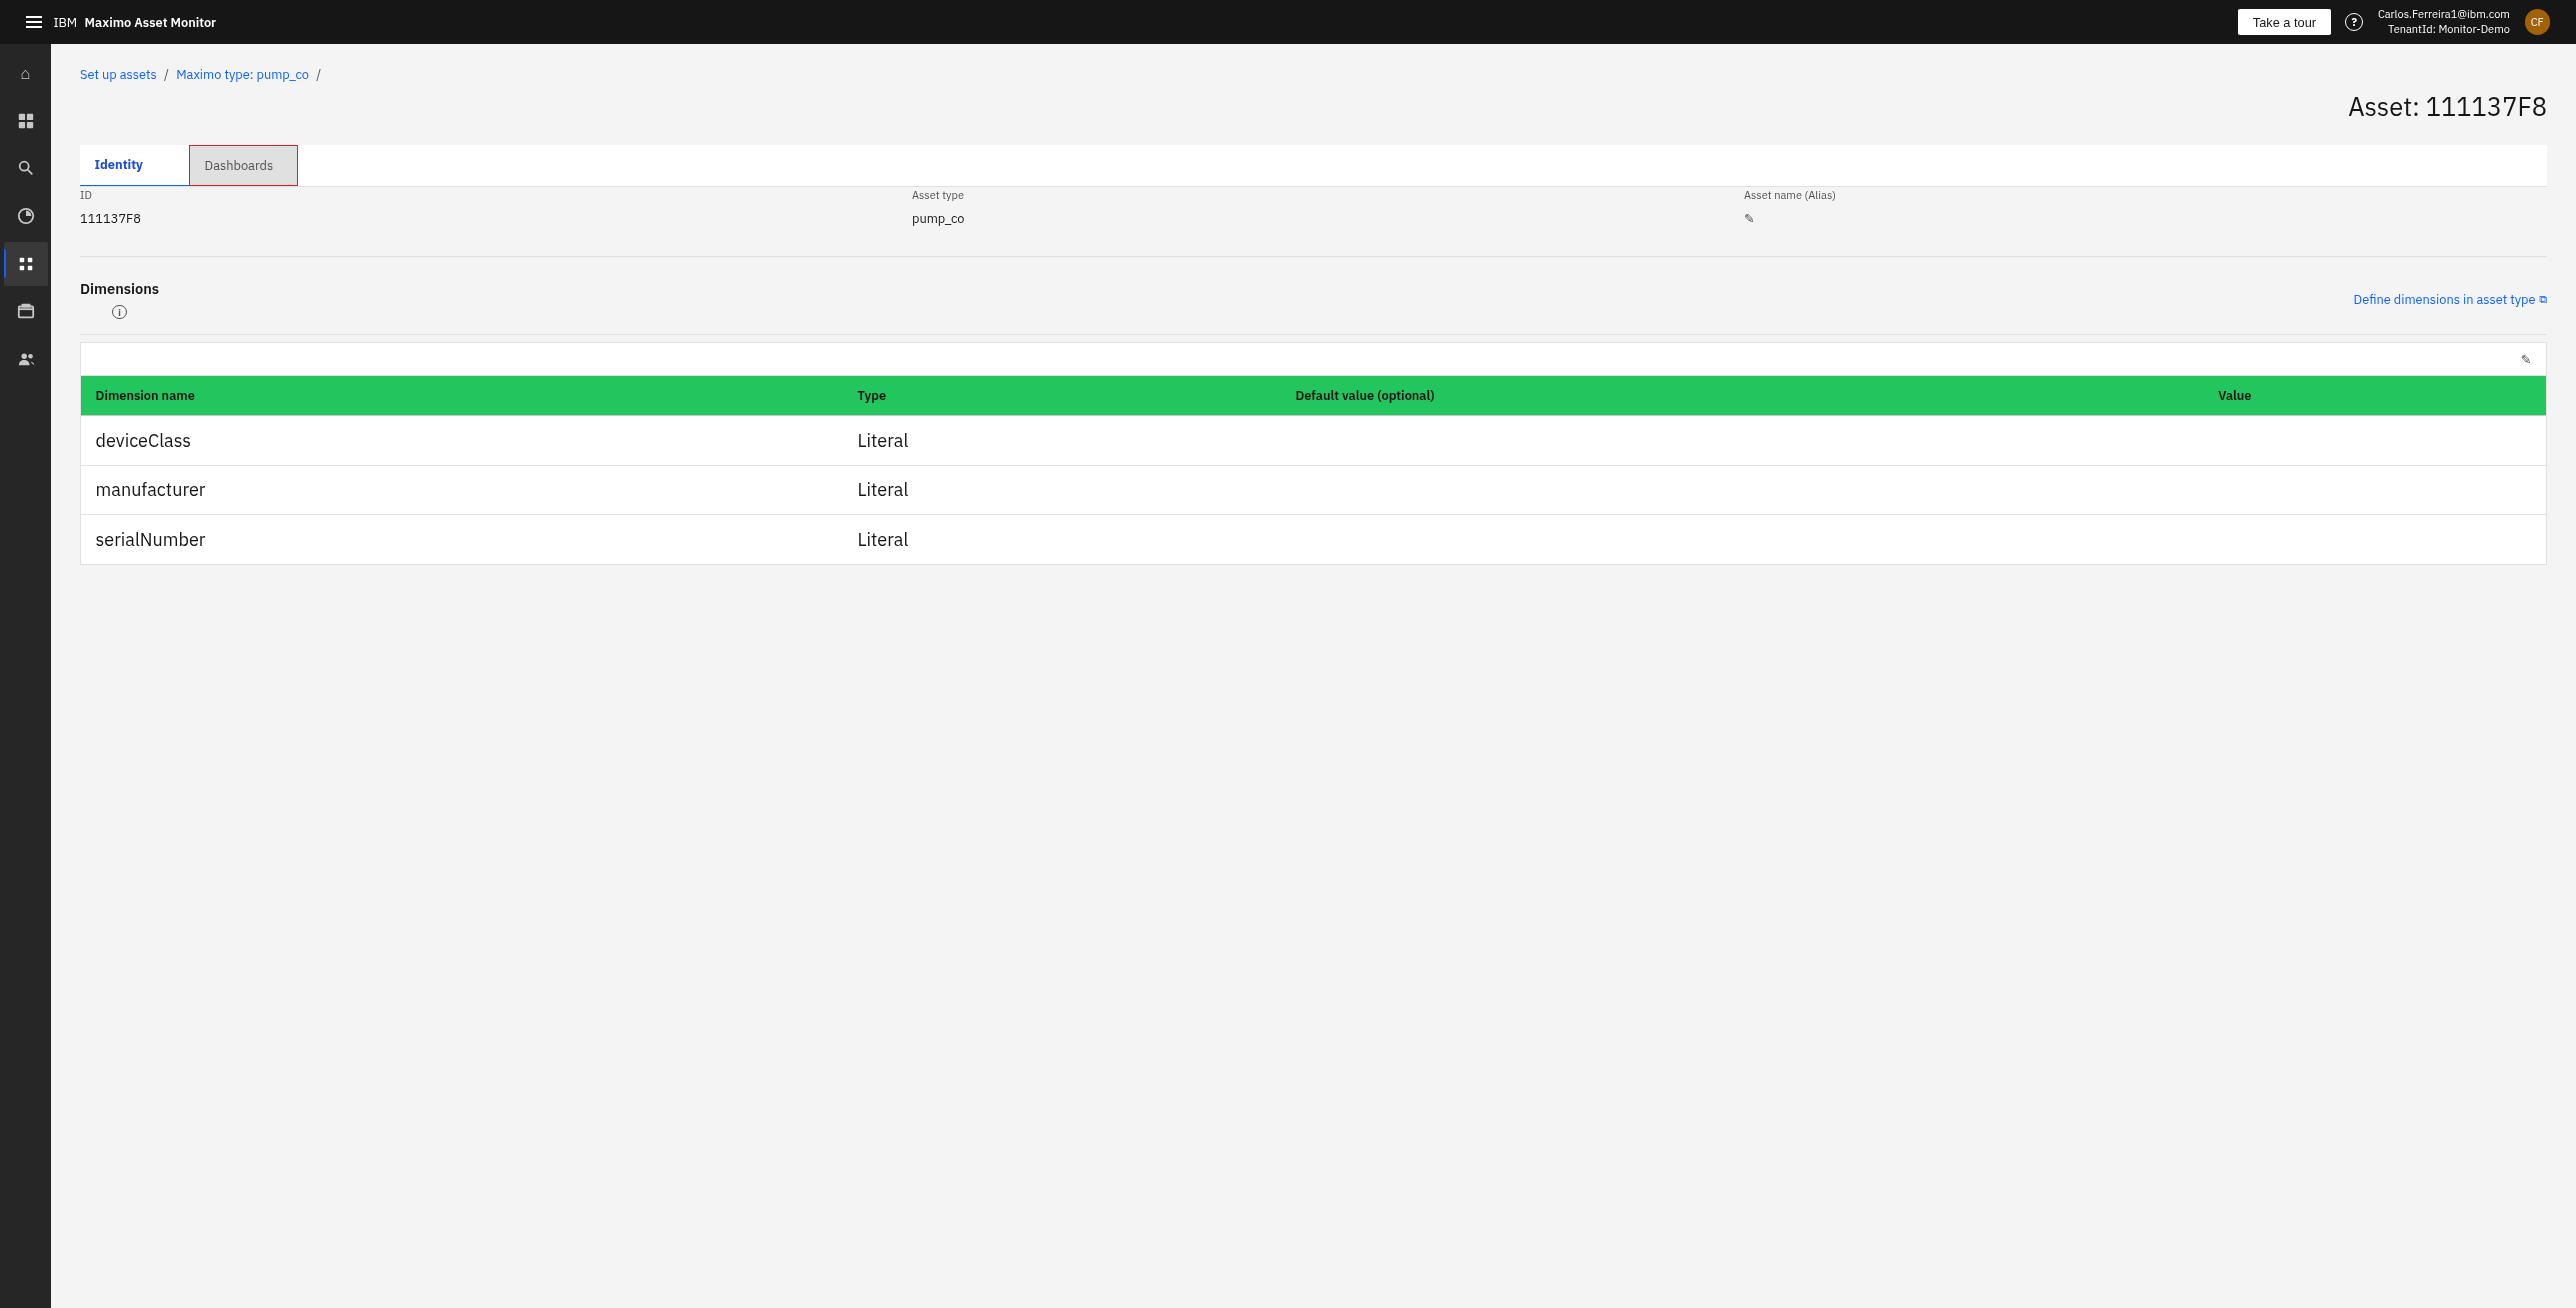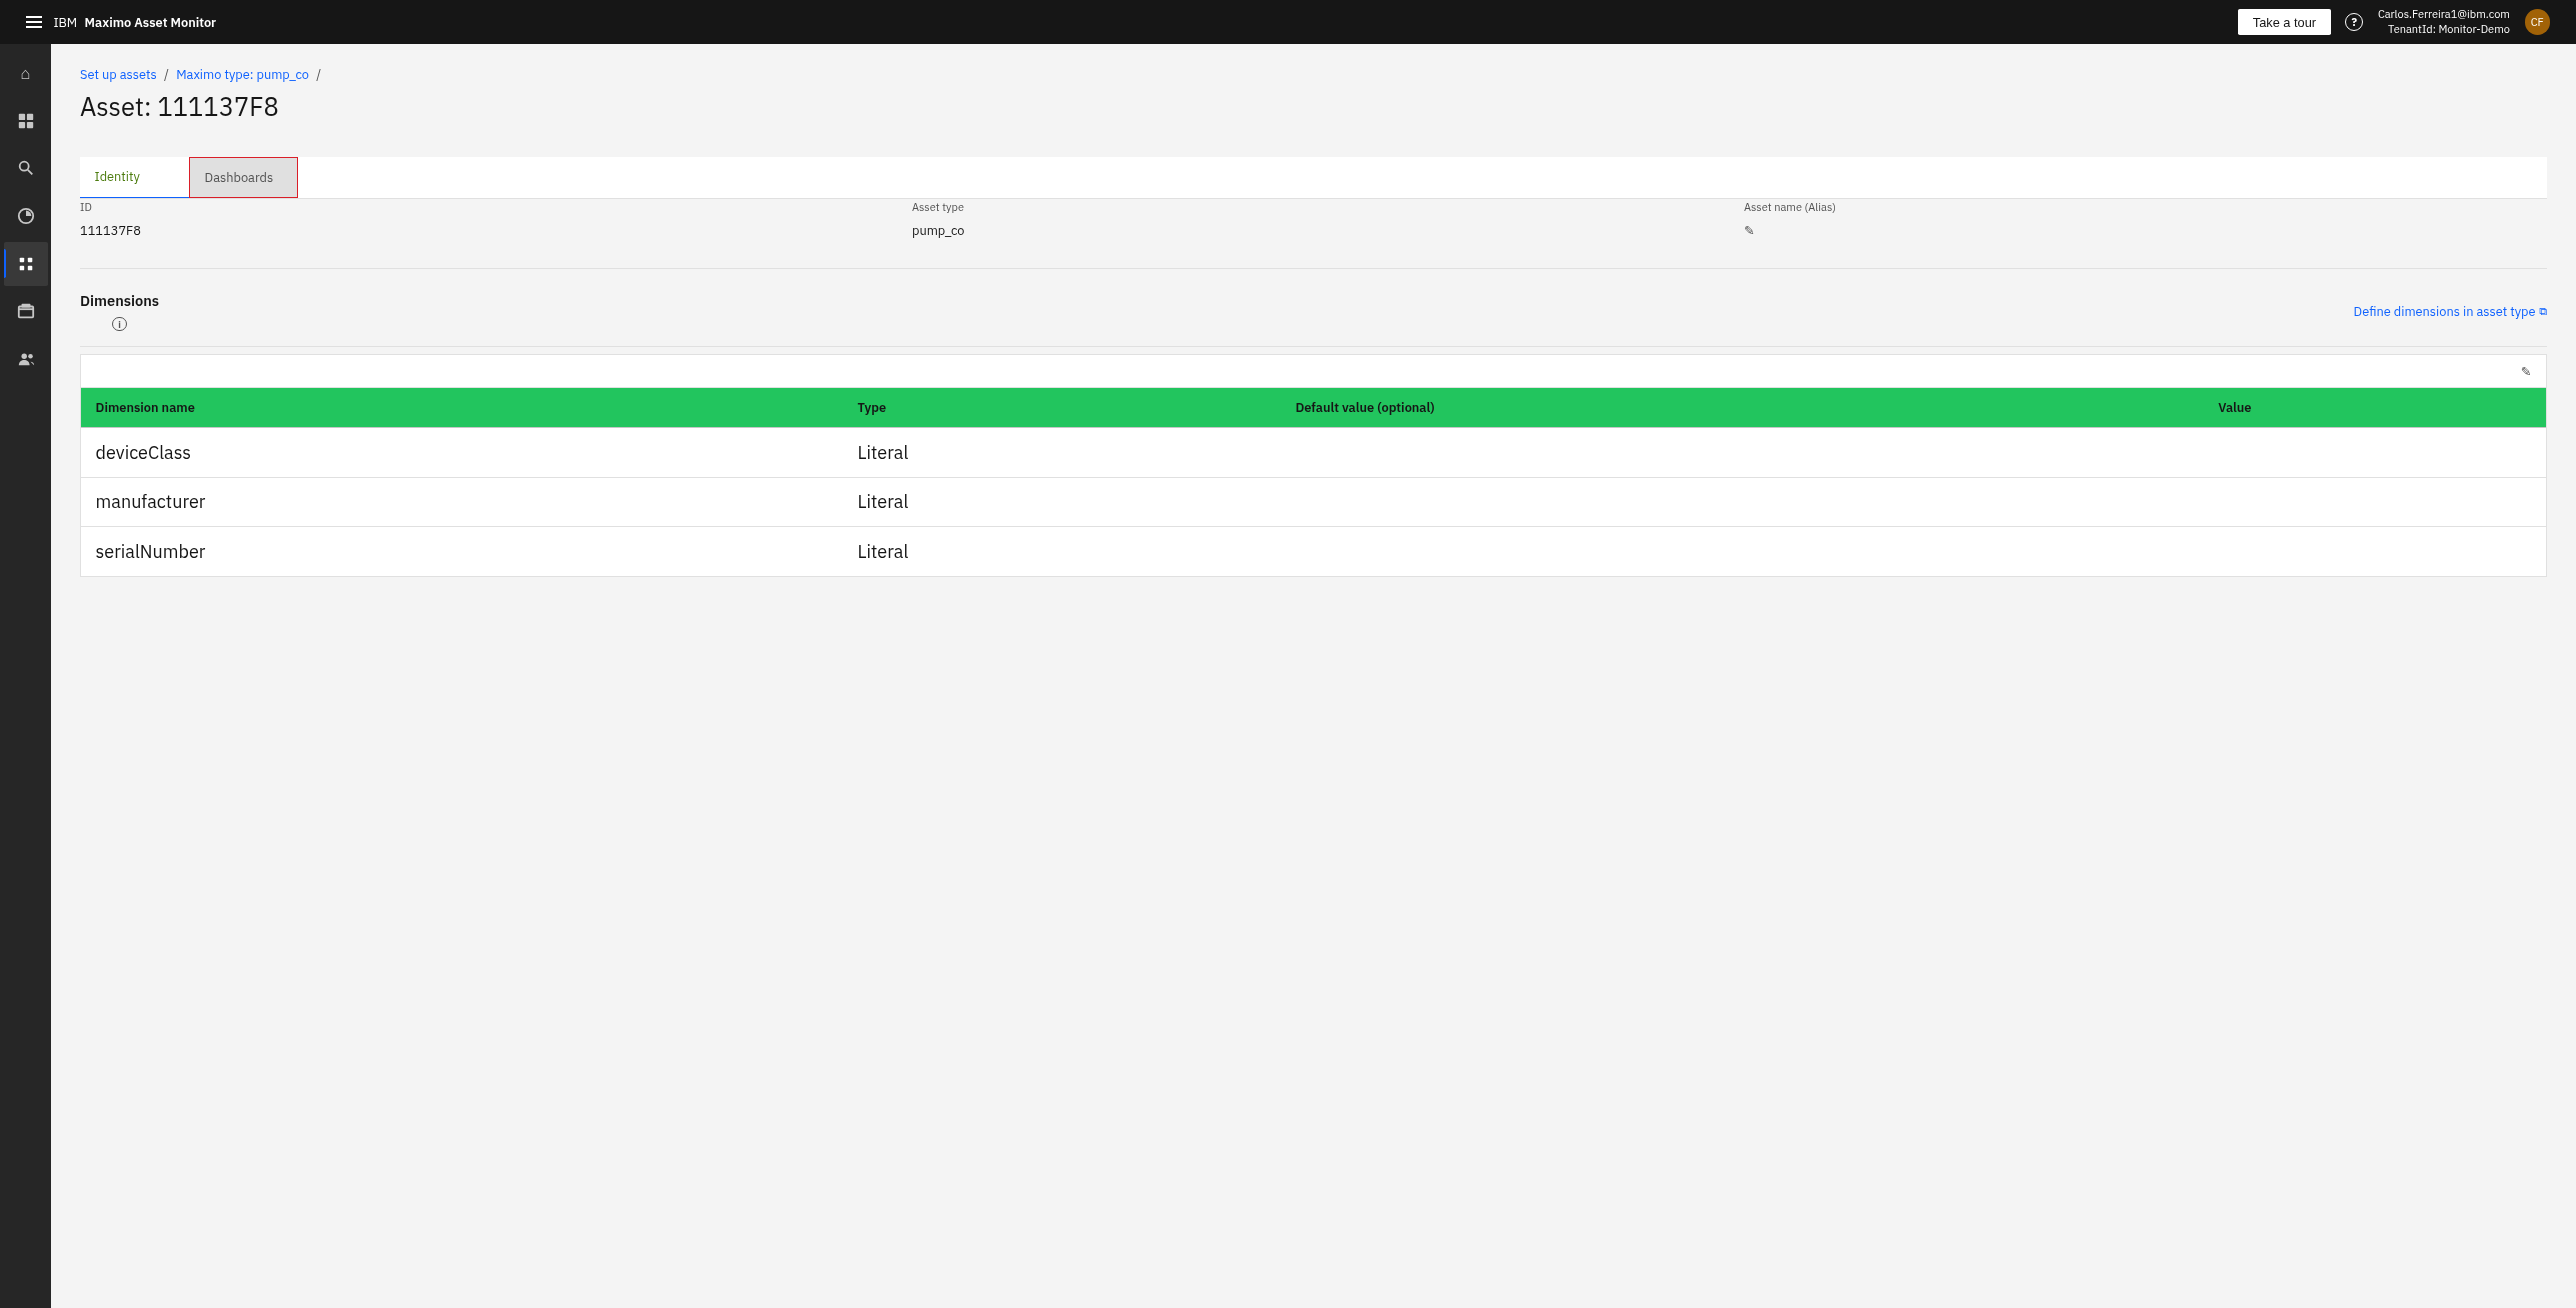--- a/index.html
+++ b/index.html
@@ -92,40 +92,40 @@
     }
 
     
     .breadcrumb {
       display: flex; align-items: center; gap: 7.3px;
       font-size: 12.8px; color: #525252; margin-bottom: 7.3px;
     }
     .breadcrumb a { color: #0f62fe; text-decoration: none; cursor: pointer; }
     .breadcrumb-sep { color: #525252; }
 
-    .page-title { font-size: 25.5px; font-weight: 400; color: #161616; margin-bottom: 34px; }
+    .page-title { font-size: 25.5px; font-weight: 400; color: #161616; margin-bottom: 22px; text-align: right; }
 
     
     .tabs { display: flex; border-bottom: none; margin-bottom: 0; }
     .tab {
       padding: 11px 14.6px;
       font-size: 12.8px;
       cursor: pointer;
       color: #525252;
       border-bottom: 1.8px solid transparent;
       background: transparent;
       white-space: nowrap;
       font-weight: 400;
       min-width: 109px;
       text-align: left;
     }
     .tab.active {
-      color: #4d7c0f;
+      color: #1d4ed8;
       border-bottom: 1.8px solid #0f62fe;
-      font-weight: 400;
+      font-weight: 700;
     }
     .tab.dashboards-tab {
       background: #e0e0e0;
       border: 1.8px solid #da1e28;
       color: #525252;
       font-weight: 400;
     }
     .tabs-container {
       background: #fff;
       border-bottom: 0.9px solid #e0e0e0;

